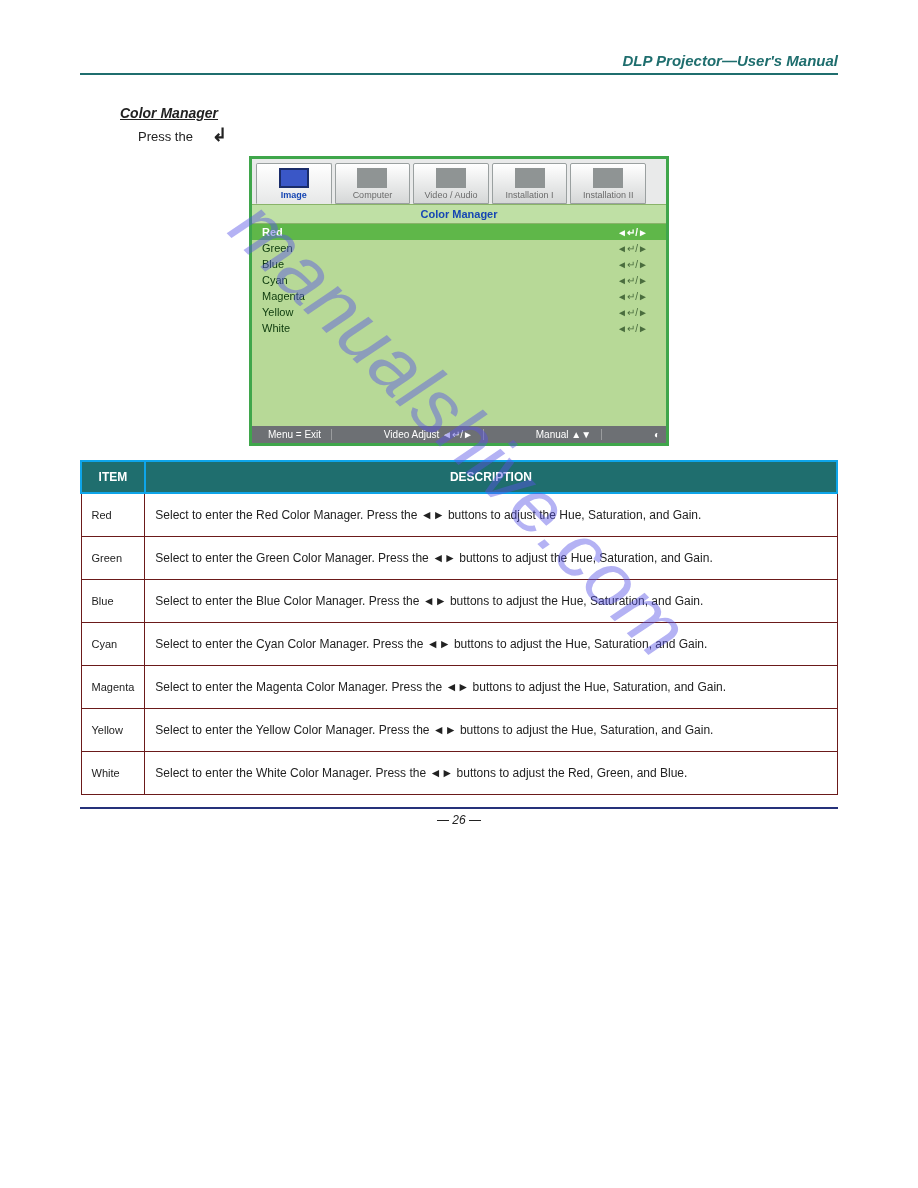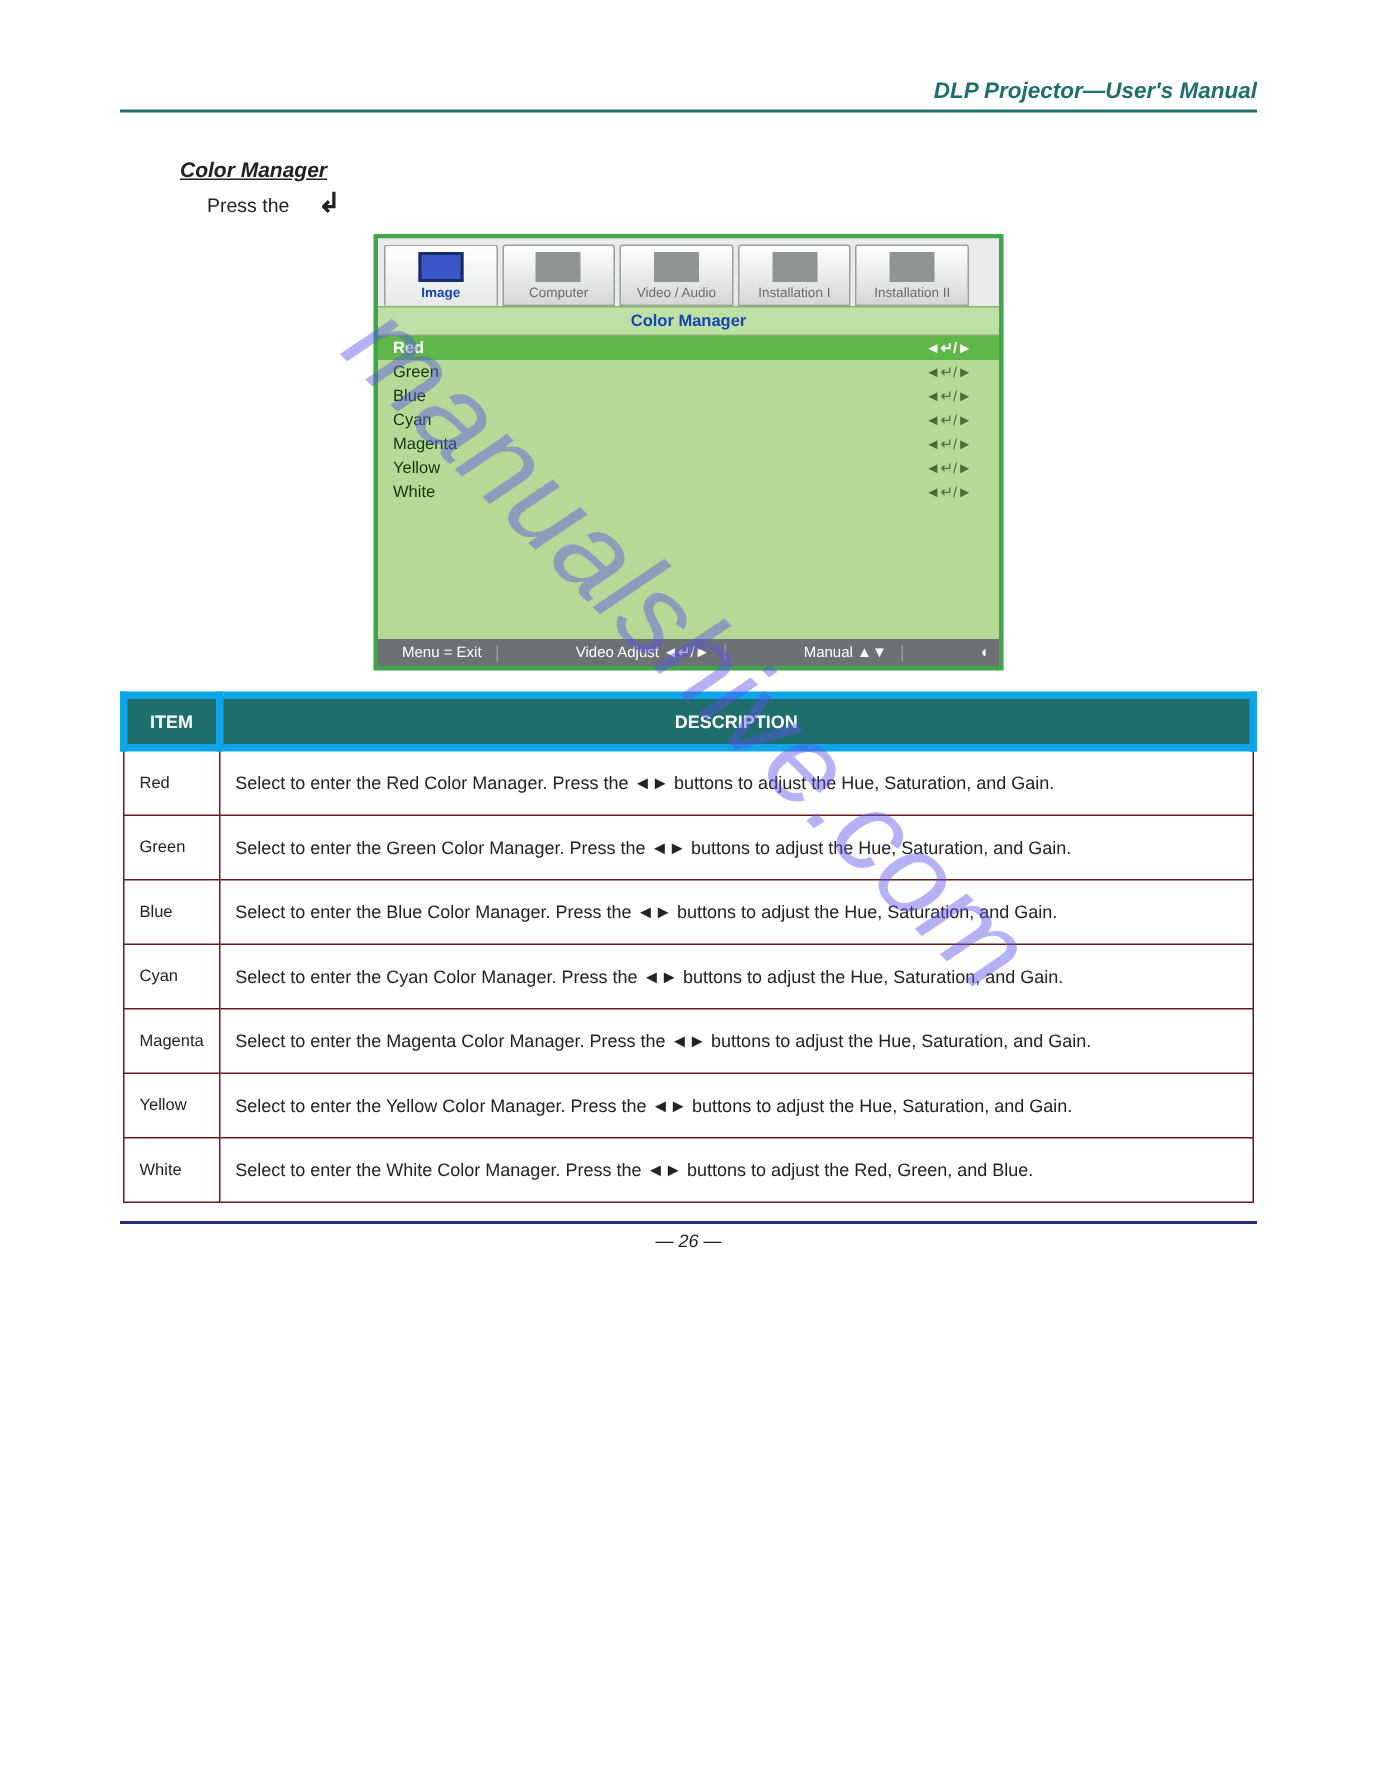--- a/index.html
+++ b/index.html
@@ -151,21 +151,21 @@
     border-collapse: collapse;
     margin-top: 6px;
   }
   table.desc th {
     background: #1f6e6e;
     color: #ffffff;
     font-size: 12px;
     font-weight: bold;
     text-align: center;
     padding: 8px 6px;
-    border: 5px solid #0ea5e9;
+    border: 2px solid #0ea5e9;
   }
   table.desc td {
     border: 1px solid #6b1a1a;
     padding: 14px 10px;
     font-size: 12px;
     vertical-align: middle;
   }
   table.desc td:first-child {
     width: 56px;
     text-align: left;

